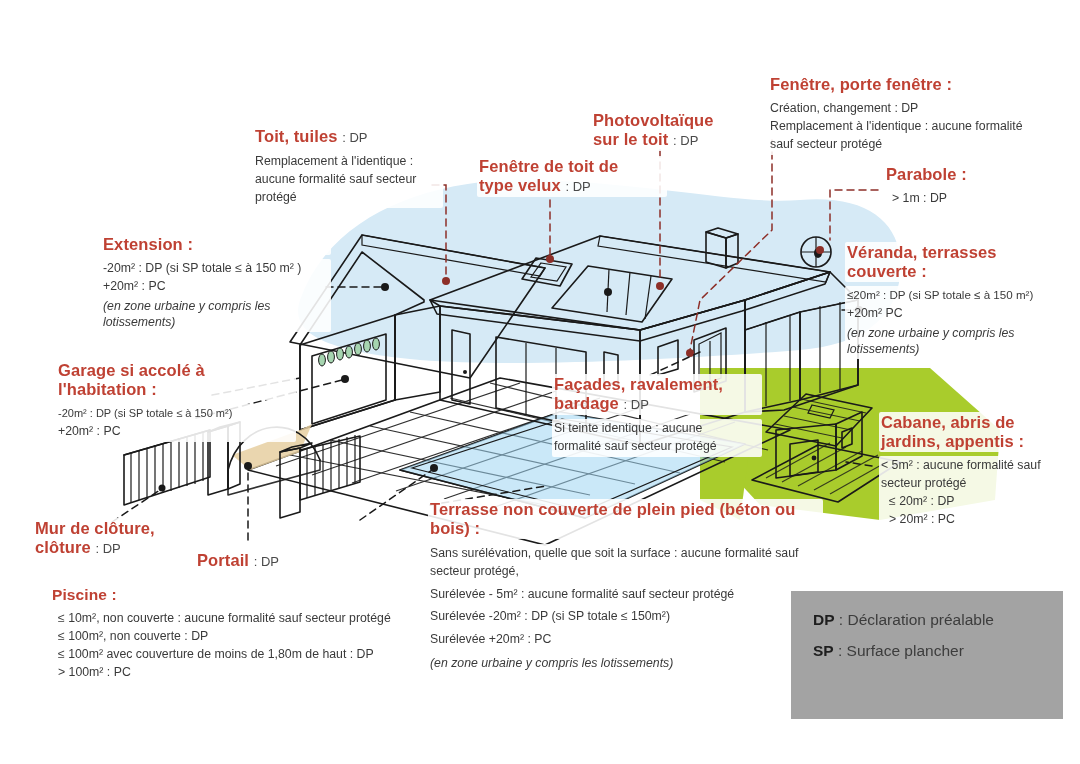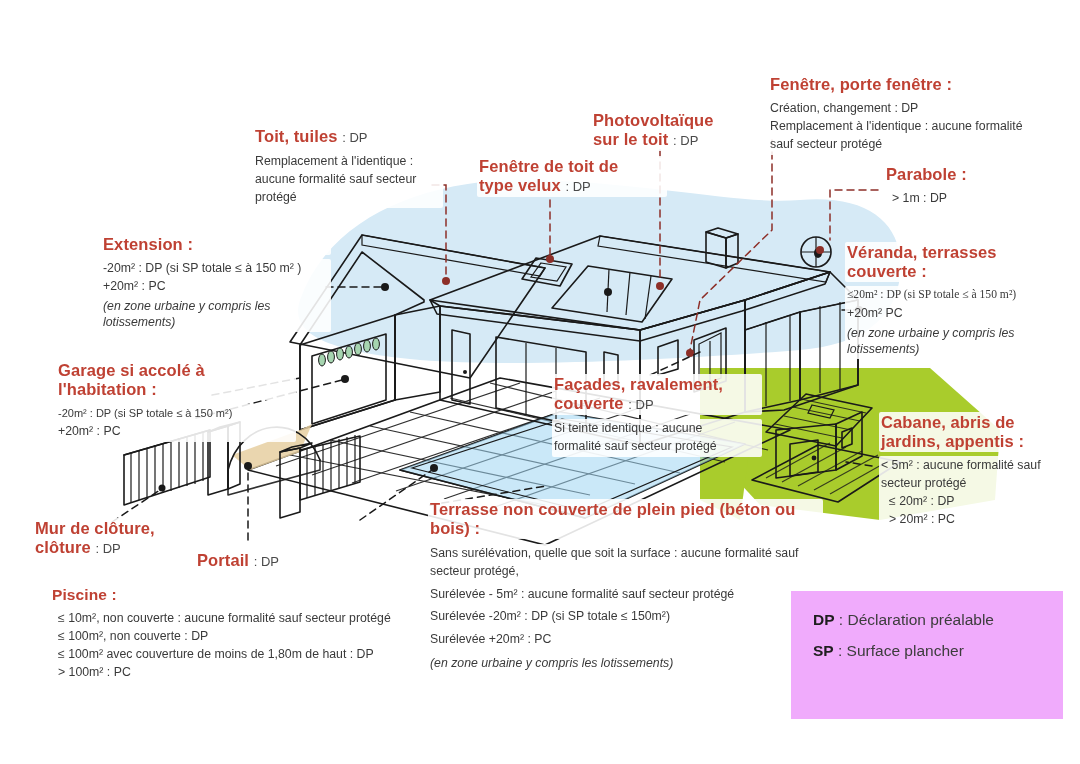--- a/index.html
+++ b/index.html
@@ -42,21 +42,21 @@
   .c-body .ln{display:block;margin-bottom:1.5px;white-space:nowrap;}
   .c-body .ital{font-style:italic;display:block;margin-top:3px;}
   .sm .c-title{font-size:15.5px;line-height:18px;}
 
   
   .plate{background:rgba(255,255,255,.88);padding:1px 2px;border-radius:2px;}
 
   
   #legend{
     position:absolute;left:791px;top:591px;width:272px;height:128px;
-    background:#f0abfc;
+    background:#a3a3a3;
   }
   #legend .lrow{
     font-size:15.5px;line-height:20px;color:#3c3c3c;
     margin:0 0 11px 0;padding-left:22px;
   }
   #legend .lrow:first-child{padding-top:19px;}
   #legend .lrow b{color:#1e1e1e;font-weight:bold;}
 </style>
 </head>
 <body>
@@ -377,41 +377,41 @@
       <span class="ital wrap">(en zone urbaine y compris les lotissements)</span>
     </div>
   </div>
 
   <div class="callout" style="left:845px;top:242px;width:225px;">
     <div class="c-title plate">
       <span>Véranda, terrasses</span><br>
       <span>couverte :</span>
     </div>
     <div class="c-body plate">
-      <span class="ln" style="font-size:11.6px;font-family:Liberation Serif, serif;">≤20m² : DP (si SP totale ≤ à 150 m²)</span>
+      <span class="ln" style="font-size:11.6px;">≤20m² : DP (si SP totale ≤ à 150 m²)</span>
       <span class="ln">+20m²   PC</span>
       <span class="ital wrap">(en zone urbaine y compris les lotissements)</span>
     </div>
   </div>
 
   <div class="callout" style="left:56px;top:360px;width:240px;">
     <div class="c-title plate">
       <span>Garage si accolé à</span><br>
       <span>l'habitation :</span>
     </div>
     <div class="c-body plate">
       <span class="ln" style="font-size:11px;">-20m² : DP (si SP totale ≤ à 150 m²)</span>
       <span class="ln">+20m² : PC</span>
     </div>
   </div>
 
   <div class="callout" style="left:552px;top:374px;width:210px;">
     <div class="c-title plate">
       <span>Façades, ravalement,</span><br>
-      <span>couverte</span>
+      <span>bardage</span>
       <span class="suffix">: DP</span>
     </div>
     <div class="c-body plate">
       <span class="ln">Si teinte identique : aucune</span>
       <span class="ln">formalité sauf secteur protégé</span>
     </div>
   </div>
 
   <div class="callout" style="left:879px;top:412px;width:195px;">
     <div class="c-title plate">

